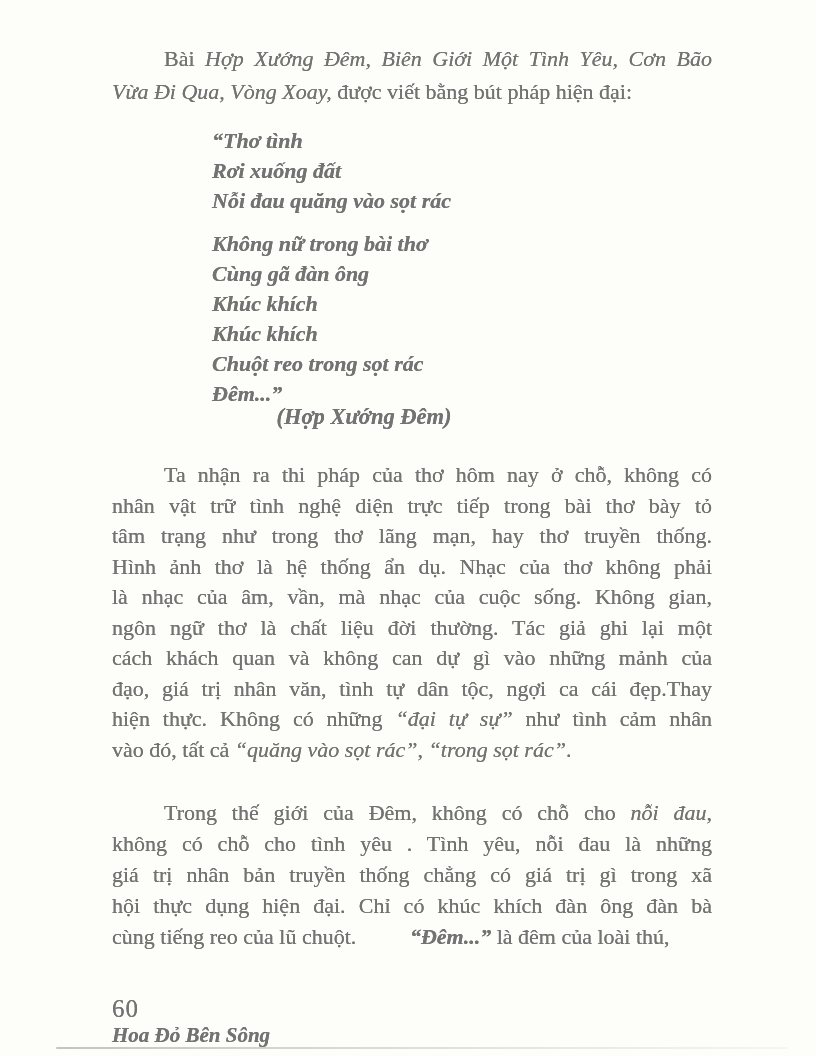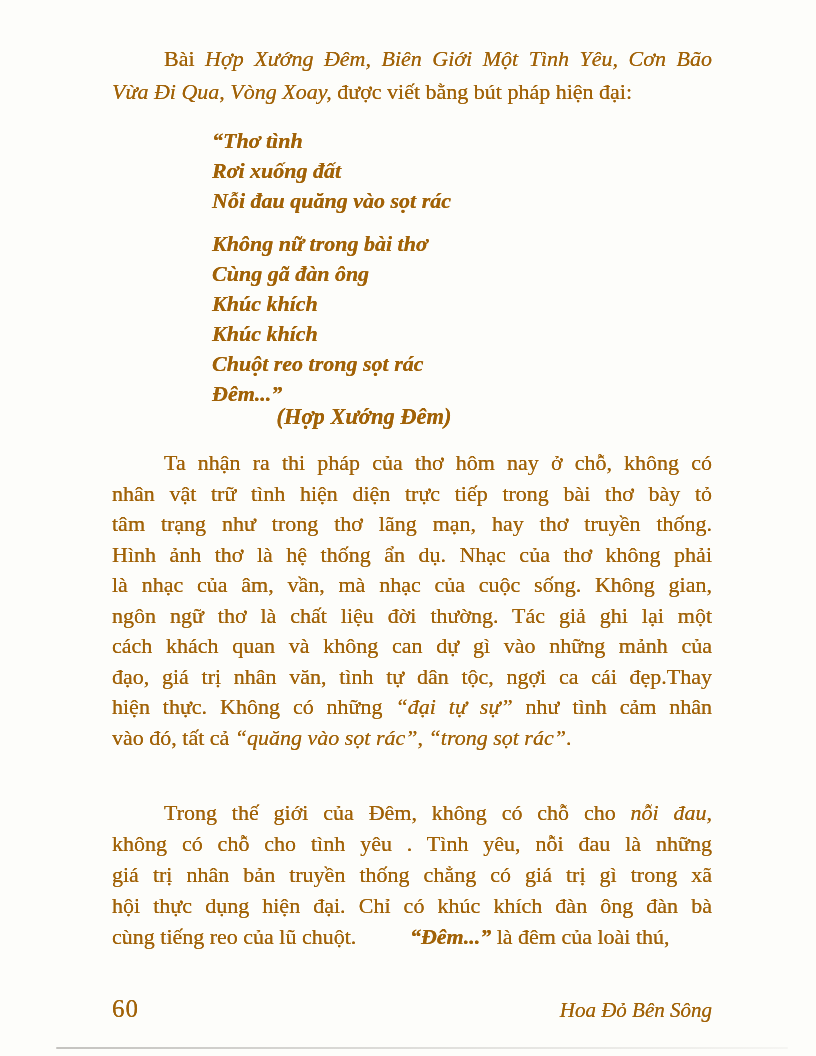--- a/index.html
+++ b/index.html
@@ -2,21 +2,21 @@
 <html><head>
 <meta charset="utf-8">
 <style>
   html,body { margin:0; padding:0; background:#e8e8e6; }
   .page {
     position:relative;
     width:816px; height:1056px;
     margin:0 auto;
     background:#fdfdfa;
     font-family:"Liberation Serif","DejaVu Serif",serif;
-    color:#a16207;
+    color:#737373;
     overflow:hidden;
     text-shadow:0 0 .4px currentColor; 
   }
   .col { position:absolute; left:112px; width:600px; }
 
   
   .para { font-size:22px; }
   .line { text-align:justify; text-align-last:justify; white-space:normal; }
   .line.last { text-align-last:left; }
   .para .line:first-child { text-indent:52px; }
@@ -33,29 +33,29 @@
   .stanza + .stanza { margin-top:13px; }
   .pline { white-space:nowrap; }
 
   .attribution {
     top:404px;
     box-sizing:border-box; padding-right:96px;
     text-align:center;
     font-size:22.5px; font-style:italic; font-weight:700;
   }
 
-  .para1 { top:448px; line-height:30.5px;font-family:Liberation Serif, serif; }
+  .para1 { top:460px; line-height:30.5px;font-family:Liberation Serif, serif; }
   .para2 { top:797px; line-height:31px; }
 
   .footer {
     top:995px;
-    display:flex; justify-content:space-between; align-items:baseline;
+    display:flex; justify-content:space-between; align-items:baseline;flex-direction:column;
   }
   .page-number { font-size:25px; letter-spacing:1px; }
-  .running-title { font-size:21px; font-weight:400; font-style:italic; }
+  .running-title { font-size:21px; font-weight:700; font-style:italic; }
 
   .scan-edge {
     position:absolute; top:1047px; left:56px; width:732px; height:2px;
     background:linear-gradient(to right, rgba(150,148,144,.55), rgba(170,168,164,.30) 60%, rgba(190,188,184,.12));
     border-radius:1px;
   }
 </style>
 </head>
 <body>
 
@@ -79,21 +79,21 @@
         <div class="pline">Khúc khích</div>
         <div class="pline">Chuột reo trong sọt rác</div>
         <div class="pline">Đêm...”</div>
       </div>
   </div>
 
   <div class="col attribution">(Hợp Xướng Đêm)</div>
 
   <div class="col para para1">
       <div class="line"><span>Ta nhận ra thi pháp của thơ hôm nay ở chỗ, không có</span></div>
-      <div class="line"><span>nhân vật trữ tình hiện diện trực tiếp trong bài thơ bày tỏ</span></div>
+      <div class="line"><span>nhân vật trữ tình nghệ diện trực tiếp trong bài thơ bày tỏ</span></div>
       <div class="line"><span>tâm trạng như trong thơ lãng mạn, hay thơ truyền thống.</span></div>
       <div class="line"><span>Hình ảnh thơ là hệ thống ẩn dụ. Nhạc của thơ không phải</span></div>
       <div class="line"><span>là nhạc của âm, vần, mà nhạc của cuộc sống. Không gian,</span></div>
       <div class="line"><span>ngôn ngữ thơ là chất liệu đời thường. Tác giả ghi lại một</span></div>
       <div class="line"><span>cách khách quan và không can dự gì vào những mảnh của</span></div>
       <div class="line"><span>đạo, giá trị nhân văn, tình tự dân tộc, ngợi ca cái đẹp.Thay</span></div>
       <div class="line"><span>hiện thực. Không có những </span><span class="it">“đại tự sự”</span><span> như tình cảm nhân</span></div>
       <div class="line last"><span>vào đó, tất cả </span><span class="it">“quăng vào sọt rác”</span><span>, </span><span class="it">“trong sọt rác”</span><span>.</span></div>
     </div>
 

